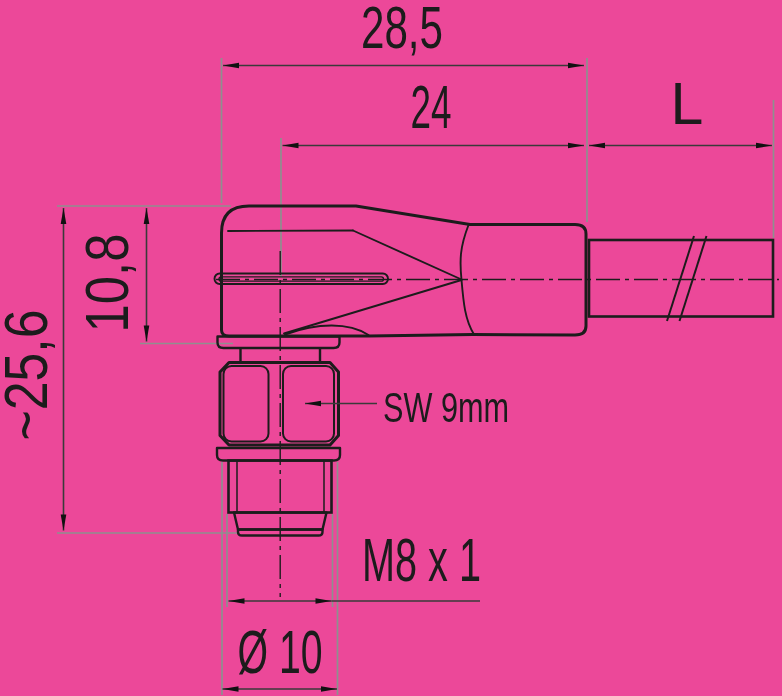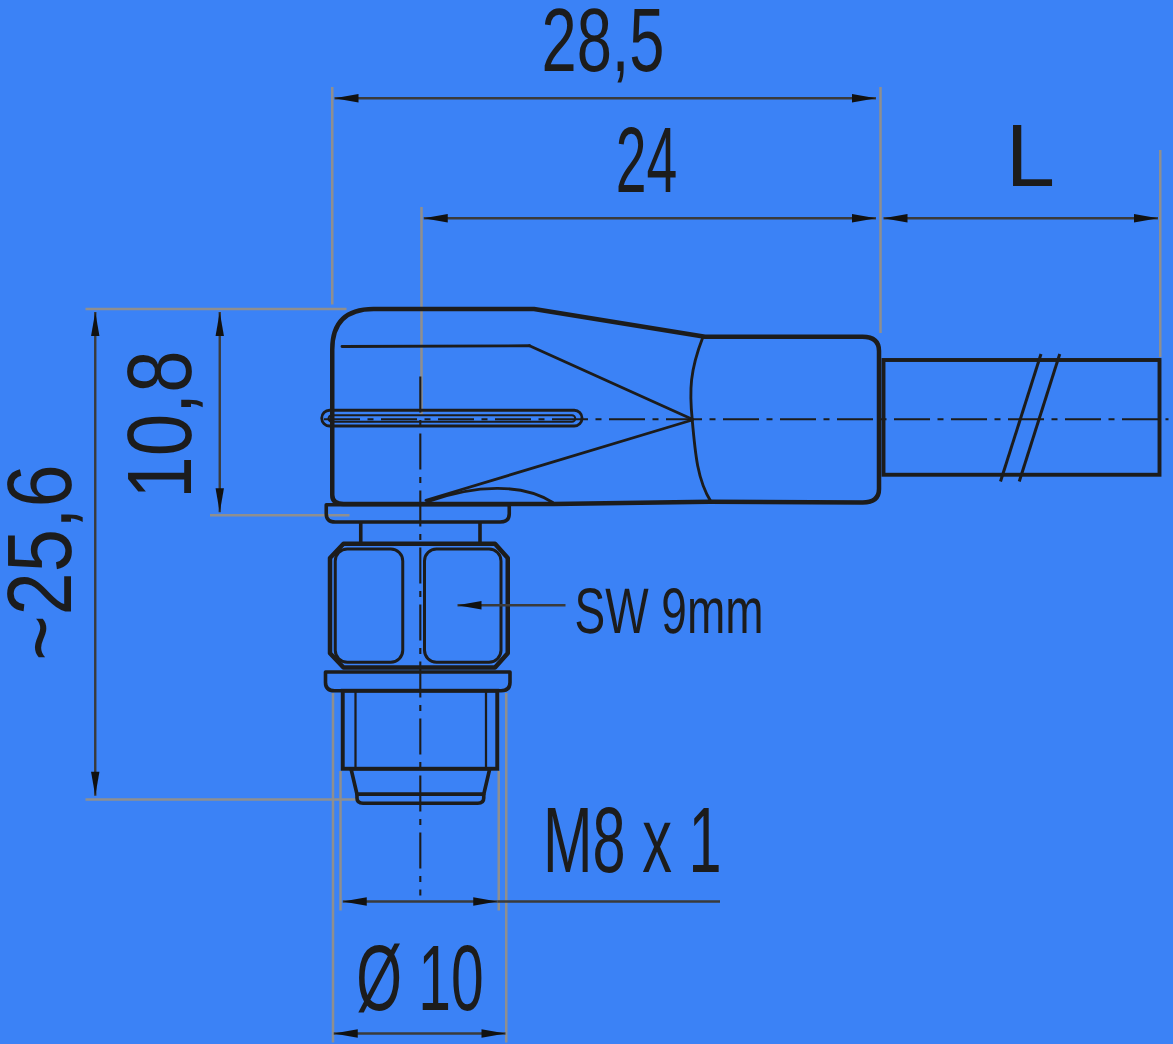--- a/index.html
+++ b/index.html
@@ -1,19 +1,19 @@
 <!DOCTYPE html>
 <html><head>
 <meta charset="utf-8">
 <style>
   html,body{margin:0;padding:0;background:#ffffff;}
   .stage{
     position:relative;
     width:782px;height:696px;
-    background:#3b82f6;
+    background:#ec4899;
     font-family:"Liberation Sans", sans-serif;
     overflow:hidden;
   }
   svg{display:block;}
   text{
     font-family:"Liberation Sans", sans-serif;
     fill:#1c1c1c;
   }
   .outline{stroke:#1c1c1c;stroke-width:3;fill:none;stroke-linejoin:round;stroke-linecap:round;}
   .outline2{stroke:#1c1c1c;stroke-width:2.4;fill:none;stroke-linejoin:round;}

